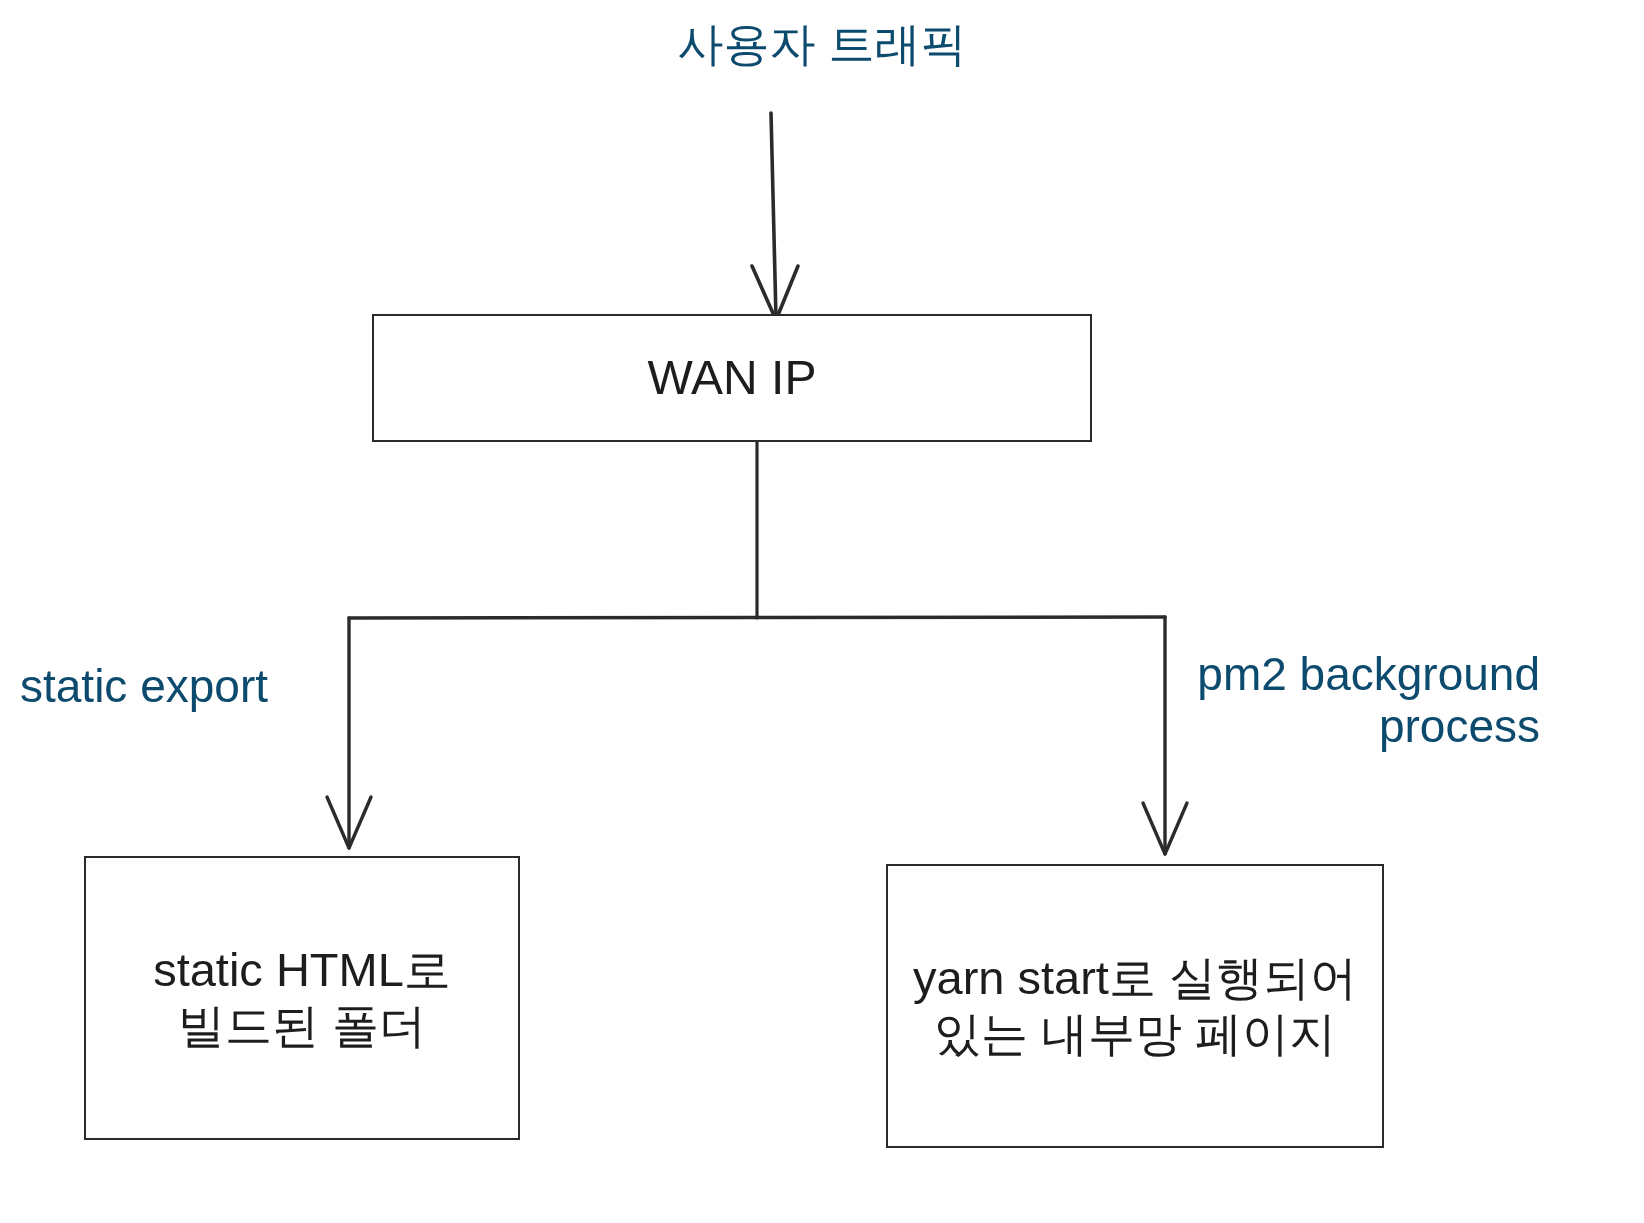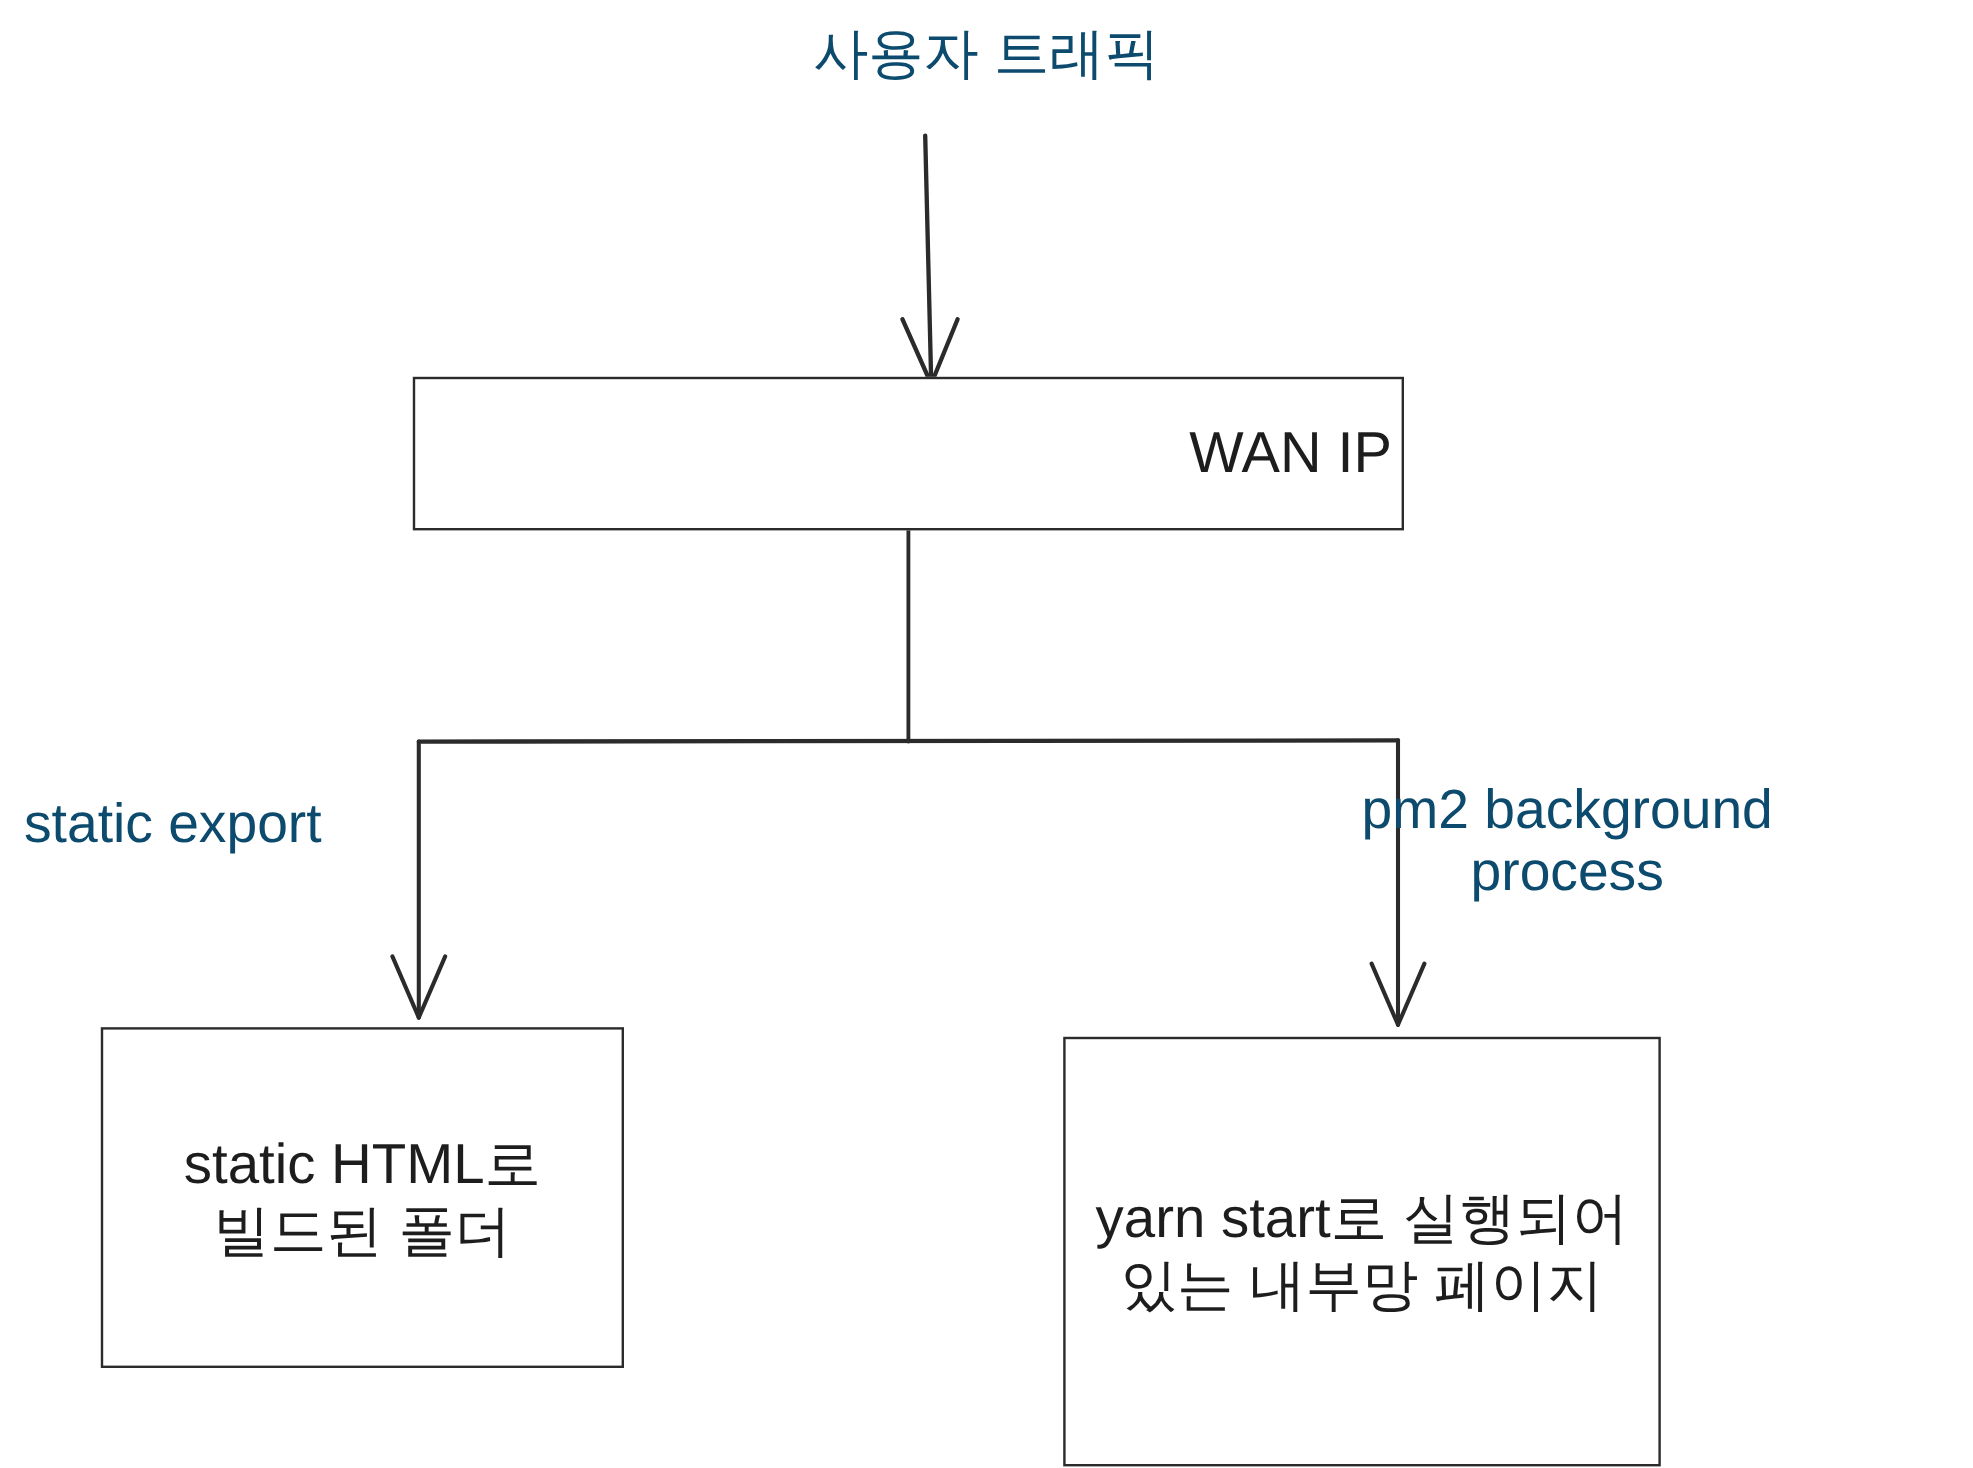--- a/index.html
+++ b/index.html
@@ -46,42 +46,41 @@
     white-space: pre-line;
     padding: 0 8px;
   }
   .node-label.two-line {
     font-size: 47px;
     line-height: 1.2;
   }
 
   
   #node-wan-ip {
-    left: 344px;
+    left: 372px;
     top: 314px;
-    width: 826px;
+    width: 720px;
     height: 128px;
-    justify-content: flex-end;
   }
   #node-wan-ip .node-label { font-size: 48px; }
 
   
   #node-static-html {
     left: 84px;
     top: 856px;
     width: 436px;
     height: 284px;
   }
 
   
   #node-yarn-page {
     left: 886px;
     top: 864px;
     width: 498px;
-    height: 358px;
+    height: 284px;
   }
 
   
   .free-label {
     position: absolute;
     font-size: 46px;
     line-height: 1.14;
     color: #0c4a6e;
     white-space: pre-line;
   }
@@ -91,24 +90,24 @@
     width: 1644px;
     text-align: center;
     font-size: 46px;
   }
   #label-static-export {
     left: 20px;
     top: 660px;
     text-align: left;
   }
   #label-pm2 {
-    left: 1096px;
+    left: 1120px;
     top: 648px;
     width: 420px;
-    text-align: center;
+    text-align: right;
   }
 </style>
 </head>
 <body>
 
 <div id="canvas">
 
   <svg id="edges" viewBox="0 0 1644 1223" xmlns="http://www.w3.org/2000/svg">
 
     <g>

